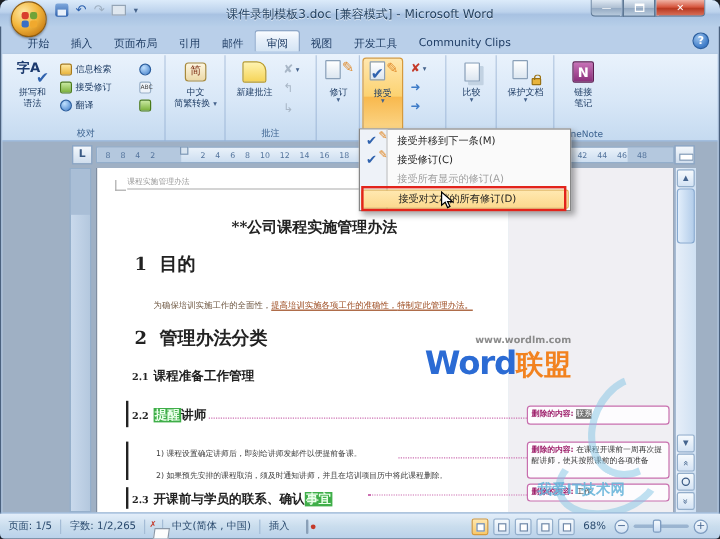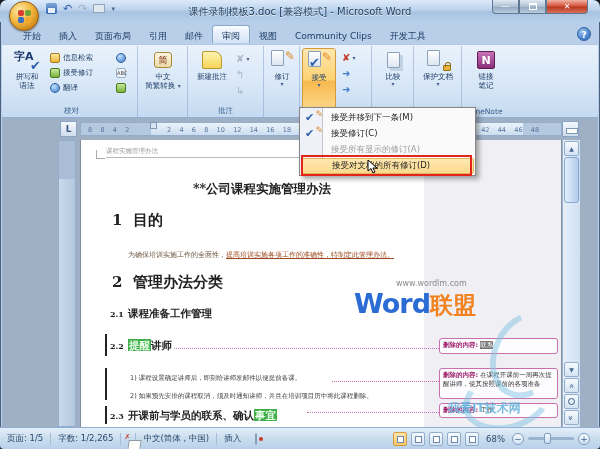--- a/index.html
+++ b/index.html
@@ -150,21 +150,21 @@
   .h2b { left:108px; top:199px; }
   .h2c { left:108px; top:269px; }
   .insgreen { background:#3fae49; color:#eaffea; padding:0 1px; }
   .li { font-size:6.5px; color:#3c3c3c; }
   .li1 { left:128px; top:234px; }
   .li2 { left:128px; top:252px; }
   .chbar { position:absolute; width:2px; background:#222; }
   .dotline { position:absolute; height:0; border-top:1px dotted #cc6fb1; }
 
   .wm1 { position:absolute; left:352px; top:139px; z-index:4; white-space:nowrap; }
-  .wm1 .url { display:block; font-size:8px; color:#8a8a8a; margin-left:42px; }
+  .wm1 .url { display:block; font-size:8px; color:#8a8a8a; margin-left:42px;font-weight:bold; }
   .wm1 .en { font-size:27px; font-weight:bold; color:#2b6bd4; letter-spacing:-1px; }
   .wm1 .cn { font-size:23px; font-weight:bold; color:#f2821f;font-family:Liberation Serif, serif; }
   .wm2 { position:absolute; left:446px; top:260px; z-index:6; font-size:12px; font-weight:bold;
     color:rgba(98,178,216,.85); white-space:nowrap; }
   .wing { position:absolute; border:6px solid rgba(130,195,228,.5); border-color:transparent transparent rgba(130,195,228,.5) rgba(130,195,228,.5);
     border-radius:50%; z-index:5; }
 
   .balloon { position:absolute; left:437px; width:119px; background:#fdfcfe; border:1px solid #c86fae;
     border-radius:3px; font-size:6.5px; color:#333; padding:2px 3px; z-index:3; line-height:1.35; }
   .balloon b { color:#a0246e; }
@@ -240,22 +240,22 @@
 
   <div class="tabrow">
     <div class="tabs">
       <div class="tab">开始</div>
       <div class="tab">插入</div>
       <div class="tab">页面布局</div>
       <div class="tab">引用</div>
       <div class="tab">邮件</div>
       <div class="tab active">审阅</div>
       <div class="tab">视图</div>
+      <div class="tab">开发工具</div>
       <div class="tab">Community Clips</div>
-      <div class="tab">开发工具</div>
     </div>
     <div class="helpbtn">?</div>
   </div>
 
   <div class="ribbon">
 
     <div class="rgroup" style="left:4px; width:132px;">
       <div class="bigbtn" style="left:2px;">
         <div class="bicon">
             <span class="spellicon">

